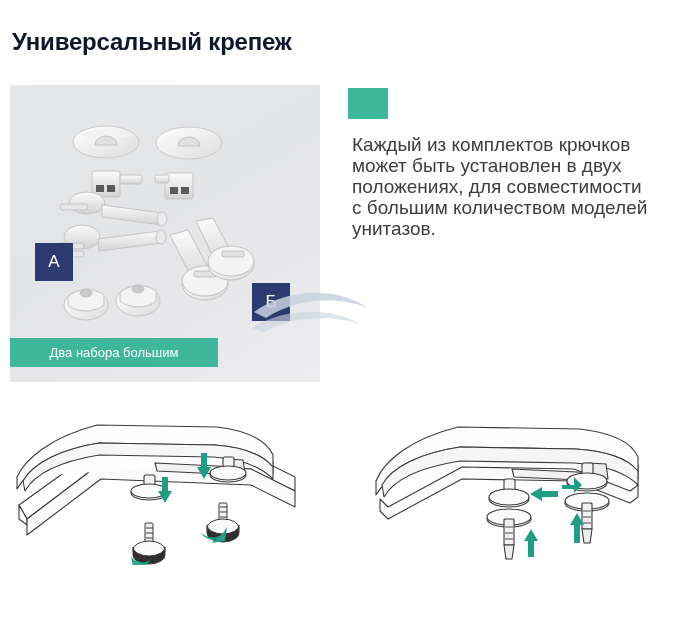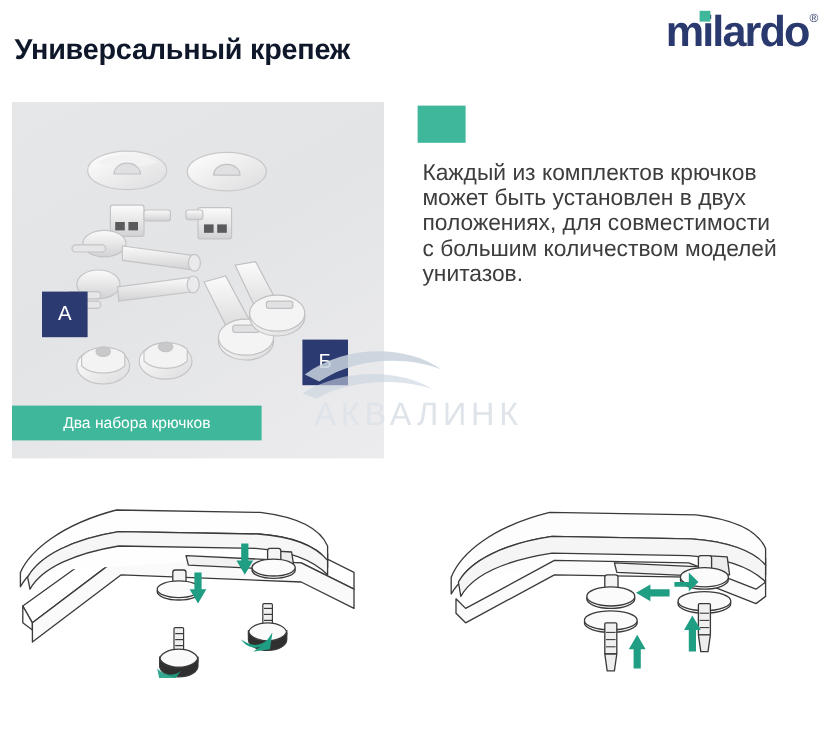--- a/index.html
+++ b/index.html
@@ -86,27 +86,20 @@
   .step-2{left:362px;}
   .step-svg{position:absolute;left:0;top:0;width:345px;height:150px;}
 </style>
 </head>
 <body>
 
 <div class="page">
 
   <div class="page-title">Универсальный крепеж</div>
 
-  <div class="brand">
-    <div class="brand-word">
-      <span>milardo</span>
-      <span class="brand-dot"></span>
-    </div>
-    <div class="brand-reg">®</div>
-  </div>
 
   <div class="photo">
     <svg class="photo-svg" viewBox="0 0 310 297">
       <defs>
         <linearGradient id="pw" x1="0" y1="0" x2="1" y2="1">
           <stop offset="0" stop-color="#ffffff"></stop>
             <stop offset="1" stop-color="#dcdcde"></stop>
         </linearGradient>
         <linearGradient id="pw2" x1="0" y1="0" x2="0" y2="1">
           <stop offset="0" stop-color="#fbfbfb"></stop>
@@ -163,29 +156,28 @@
         <path d="M58 212 a22 15 0 0 1 36 -2 l0 10 a22 14 0 0 1 -36 0z" fill="#f3f3f4"></path>
         <ellipse cx="76" cy="208" rx="6" ry="4" fill="#c9c9cb"></ellipse>
         <ellipse cx="128" cy="216" rx="22" ry="15" fill="url(#pw)"></ellipse>
         <path d="M110 208 a22 15 0 0 1 36 -2 l0 10 a22 14 0 0 1 -36 0z" fill="#f3f3f4"></path>
         <ellipse cx="128" cy="204" rx="6" ry="4" fill="#c9c9cb"></ellipse>
       </g>
     </svg>
 
     <div class="marker marker-a">А</div>
     <div class="marker marker-b">Б</div>
-    <div class="photo-caption">Два набора крючков</div>
+    <div class="photo-caption">Два набора большим</div>
   </div>
 
   <div class="watermark">
     <svg width="230" height="60" viewBox="0 0 230 60">
       <path d="M4 30 C40 4 90 6 118 26 C88 14 46 16 16 36 Z" fill="#c8d2dd" opacity="0.85"></path>
       <path d="M2 46 C36 24 84 26 110 42 C82 33 42 34 14 50 Z" fill="#c8d2dd" opacity="0.6"></path>
     </svg>
-    <div class="wm-text">АКВАЛИНК</div>
   </div>
 
   <div class="sec-heading-hl"></div>
   <div class="sec-body">Каждый из комплектов крючков может быть установлен в двух положениях, для совместимости с большим количеством моделей унитазов.</div>
 
   <div class="step step-1">
     <svg class="step-svg" viewBox="0 0 345 150">
       <g fill="#ffffff" stroke="#3a3a3a" stroke-width="1.1" stroke-linejoin="round">
 
         <path d="M14 90 L92 34 L246 40 L290 62 L290 76 L246 54 L96 48 L22 104 Z"></path>

